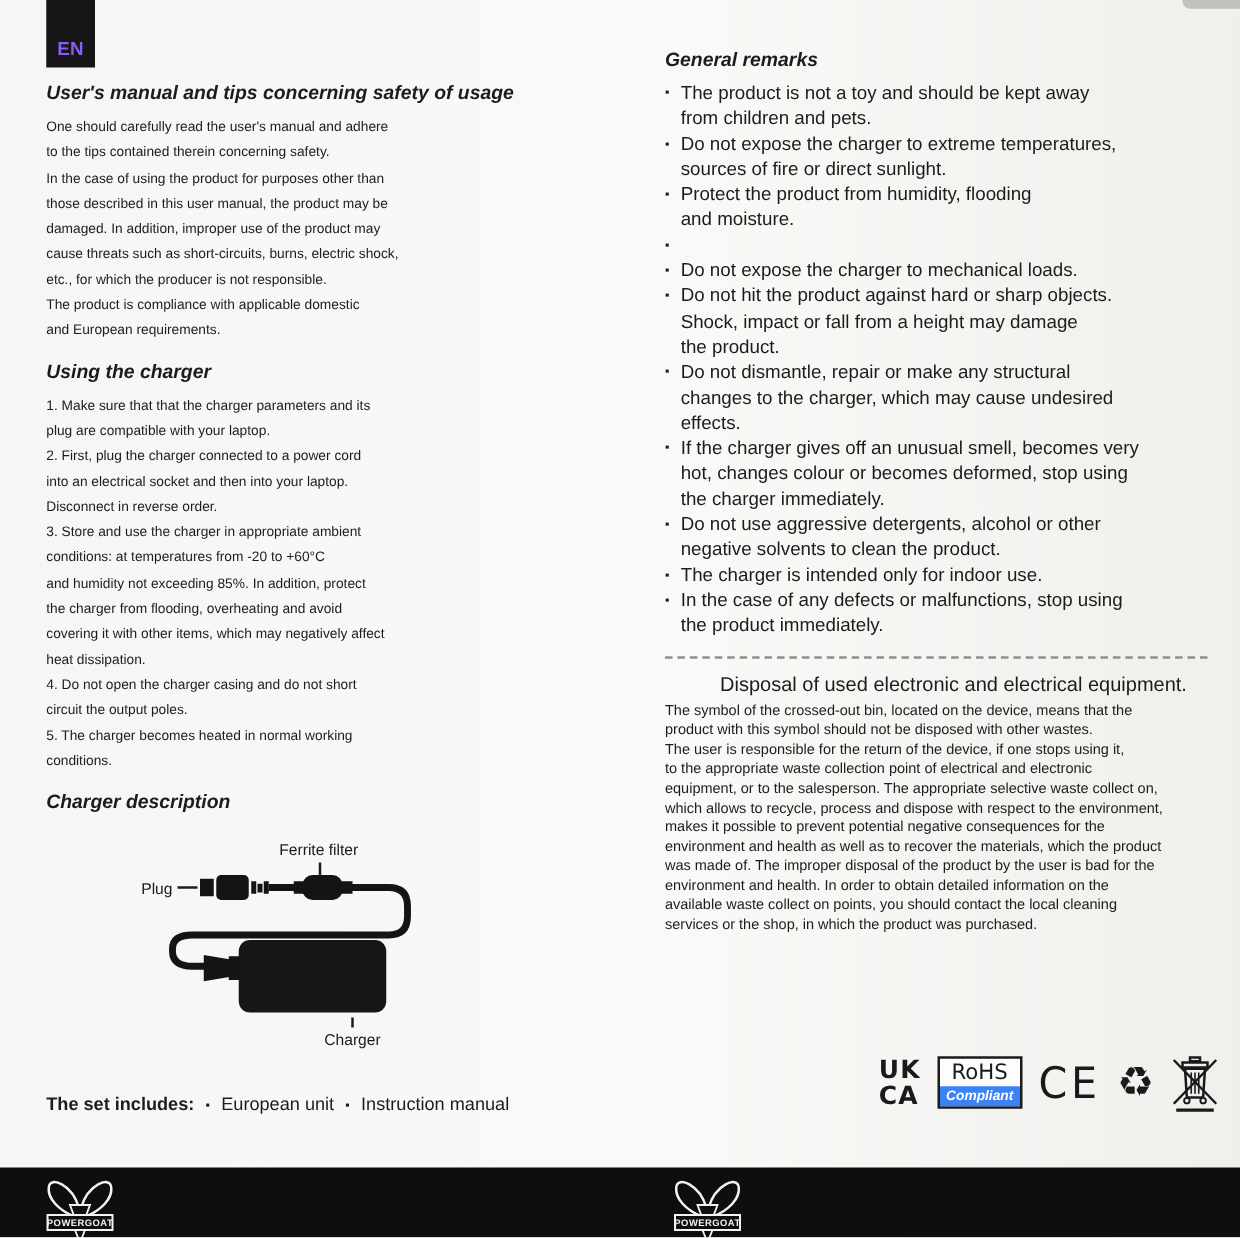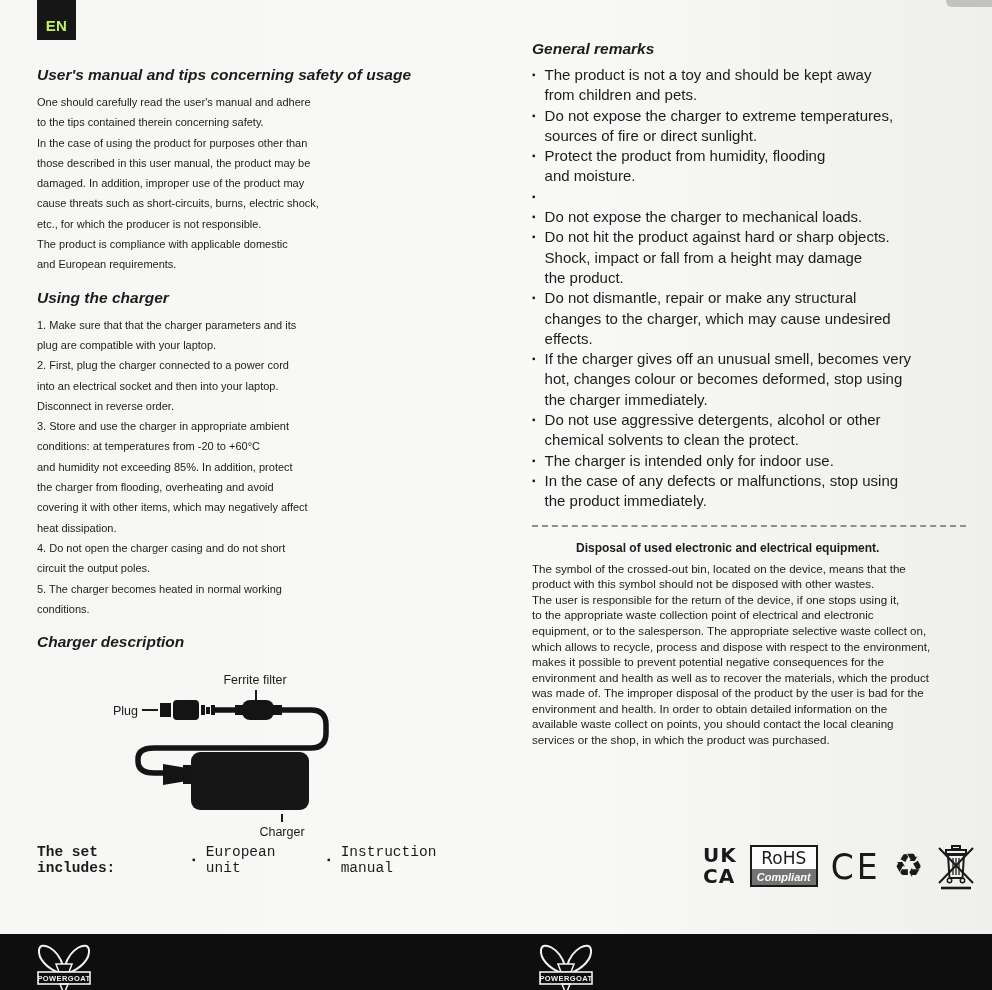--- a/index.html
+++ b/index.html
@@ -5,22 +5,22 @@
   * { margin:0; padding:0; box-sizing:border-box; }
   html,body { width:992px; height:990px; }
   body { font-family:"Liberation Sans","DejaVu Sans",sans-serif; color:#1c1c1c; }
   .page {
     position:relative; width:992px; height:990px; overflow:hidden;
     background:linear-gradient(90deg,#f6f6f4 0%,#f9f9f7 55%,#efefec 100%);
   }
   .scan-smudge { position:absolute; top:0; right:0; width:46px; height:7px; background:#9a9a98; opacity:.55; border-bottom-left-radius:6px; }
 
   .en-badge {
-    position:absolute; left:37px; top:0; width:39px; height:40px;
-    background:#161616; color:#bef264; font-weight:700; font-size:15px;
+    position:absolute; left:37px; top:0; width:39px; height:54px;
+    background:#161616; color:#8b5cf6; font-weight:700; font-size:15px;
     display:flex; align-items:flex-end; justify-content:center; padding-bottom:6px;
     letter-spacing:.3px;
   }
 
   .col { position:absolute; }
   .col-left  { left:37px; top:64px; width:457px; }
   .col-right { left:532px; top:38px; width:436px; }
 
   h2 { font-size:15.5px; font-weight:700; line-height:21px;font-style:italic; }
   .body { font-size:11px; line-height:20.3px; }
@@ -28,34 +28,34 @@
   .mt1 { margin-top:7px; }
   .mt2 { margin-top:12px; }
 
   ul.bullets { list-style:none; margin-top:6px; }
   ul.bullets li { display:flex; gap:9px; font-size:15px; line-height:20.3px; }
   .blt { font-size:10px; line-height:20.3px; flex:0 0 auto; }
 
   .diagram { margin:10px 0 0 38px; }
   .diagram svg { display:block; }
 
-  .set-includes { margin-top:2px; font-size:14.5px; display:flex; align-items:center; gap:9px;font-family:Liberation Mono, monospace; }
+  .set-includes { margin-top:34px; font-size:14.5px; display:flex; align-items:center; gap:9px; }
   .set-includes .lbl { font-weight:700; }
   .set-includes .blt { line-height:inherit; }
 
   .dashes { margin-top:13px; border-top:2px dashed #8f8f8d; width:434px; }
 
-  .disposal-h { margin-top:13px; font-size:12px; font-weight:700; line-height:17px;padding-left:44px; }
+  .disposal-h { margin-top:13px; font-size:16px; font-weight:400; line-height:17px;padding-left:44px; }
   .small { margin-top:4px; font-size:11.6px; line-height:15.6px; }
 
   .certs { position:absolute; left:703px; top:842px; display:flex; align-items:center; gap:13px; color:#1a1a1a; }
   .ukca { display:flex; flex-direction:column; font-weight:800; font-size:20px; line-height:21px; letter-spacing:1px; font-family:"DejaVu Sans",sans-serif; }
   .rohs { border:2.5px solid #1a1a1a; width:68px; text-align:center; background:#fdfdfd; }
   .rohs-t { display:block; font-weight:400; font-size:17px; line-height:22px; font-family:"DejaVu Sans",sans-serif; }
-  .rohs-s { display:block; background:#737373; color:#fdfdfd; font-style:italic; font-size:11px; line-height:16px; font-weight:600; }
+  .rohs-s { display:block; background:#3b82f6; color:#fdfdfd; font-style:italic; font-size:11px; line-height:16px; font-weight:600; }
   .ce { font-family:"DejaVu Sans",sans-serif; font-size:33px; font-weight:500; letter-spacing:3px; transform:scaleY(1.05); }
   .recycle { font-family:"DejaVu Sans",sans-serif; font-size:33px; line-height:36px; }
 
   .footer {
     position:absolute; left:0; bottom:0; width:992px; height:56px; background:#0e0e0e;
   }
   .footer .logo { position:absolute; top:4px; }
   .logo-1 { left:30px; }
   .logo-2 { left:532px; }
 </style>
@@ -183,21 +183,21 @@
         </li>
       <li>
           <span class="blt">▪</span>
           <span class="pre">If the charger gives off an unusual smell, becomes very
 hot, changes colour or becomes deformed, stop using
 the charger immediately.</span>
         </li>
       <li>
           <span class="blt">▪</span>
           <span class="pre">Do not use aggressive detergents, alcohol or other
-chemical solvents to clean the protect.</span>
+negative solvents to clean the product.</span>
         </li>
       <li>
           <span class="blt">▪</span>
           <span class="pre">The charger is intended only for indoor use.</span>
         </li>
       <li>
           <span class="blt">▪</span>
           <span class="pre">In the case of any defects or malfunctions, stop using
 the product immediately.</span>
         </li>

